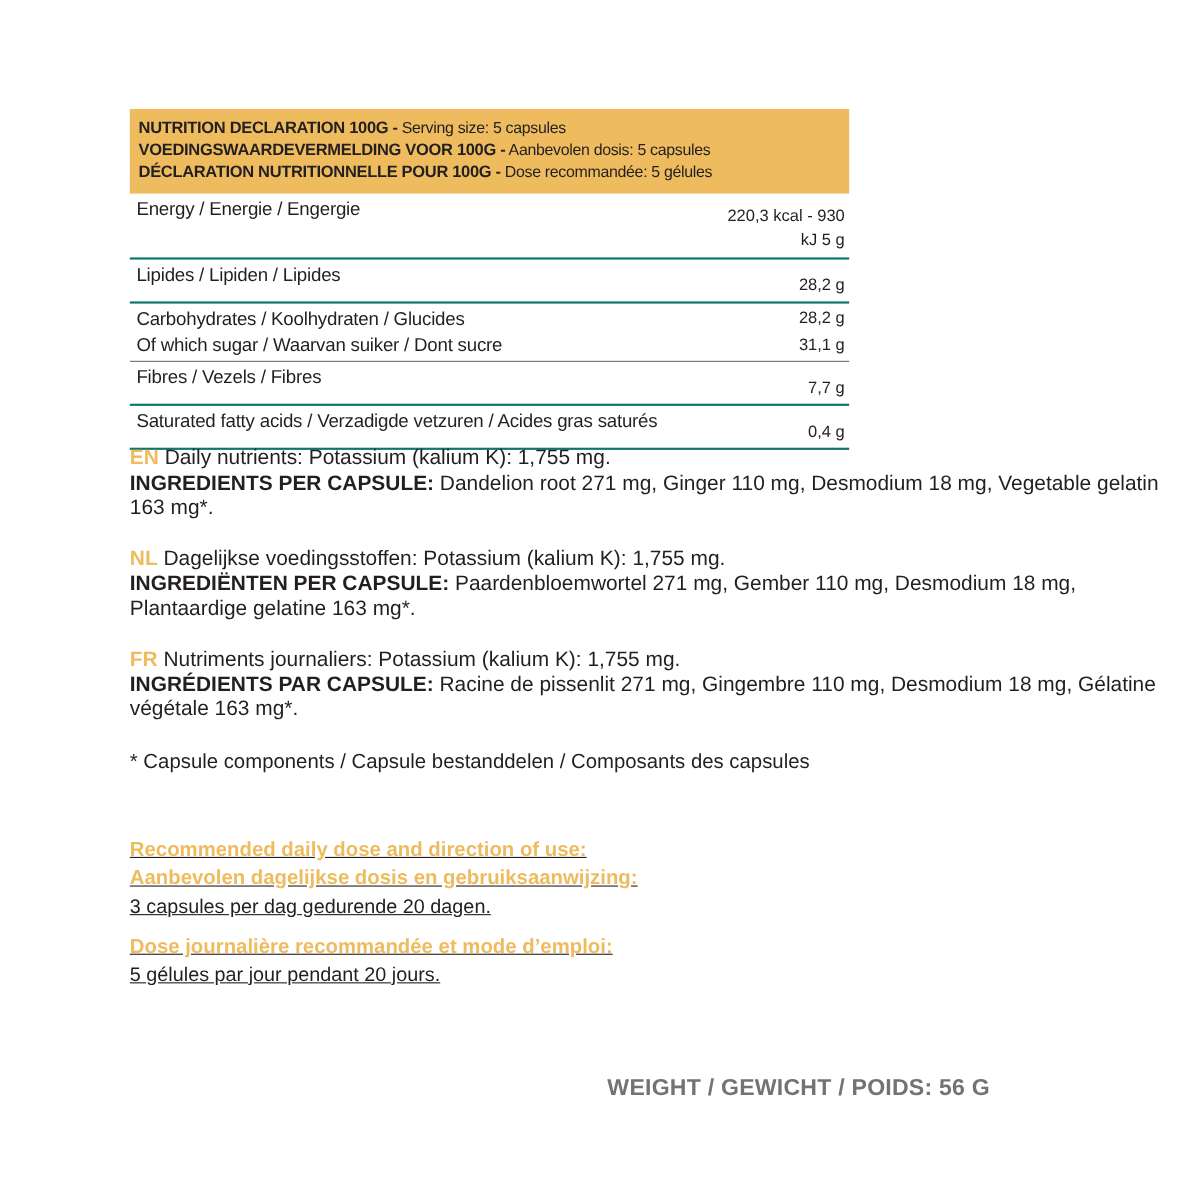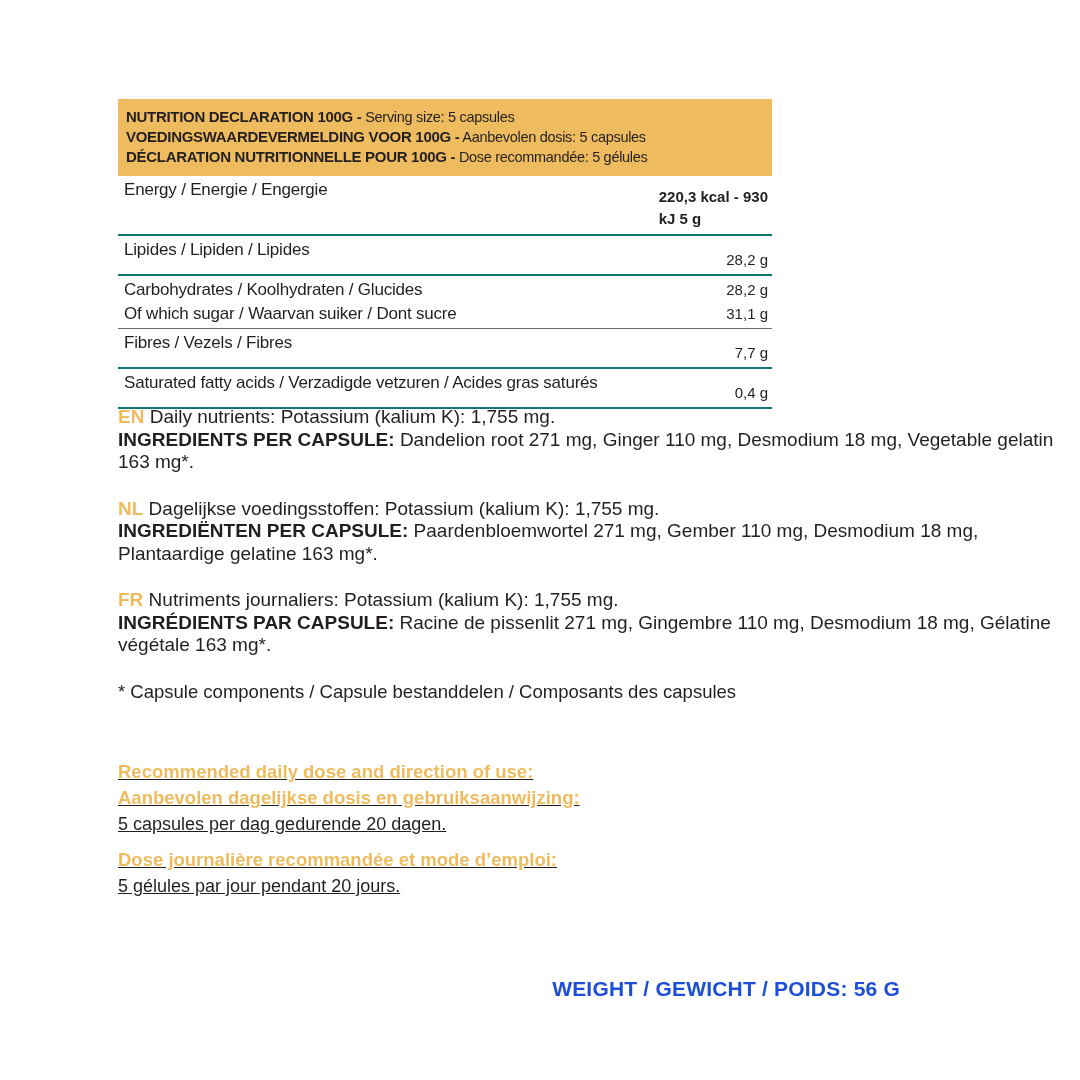--- a/index.html
+++ b/index.html
@@ -72,23 +72,22 @@
     font-size: 15px;
     line-height: 24px;
     color: #231f20;
     text-align: right;
     align-self: flex-end;
     margin-top: 10px;
     white-space: nowrap;
   }
   .nutri-value.energy {
     margin-top: 8px;
-    text-align: left;
+    text-align: right;
     line-height: 22px;
-    font-weight: bold;
   }
   .energy-row {
     min-height: 60px;
   }
   .energy-val-wrap {
     text-align: right;
   }
   .carb-block {
     border-bottom: 1px solid #6d6e71;
     padding: 2px 4px 2px 6px;
@@ -153,21 +152,21 @@
 
   
   .weight {
     position: absolute;
     left: 0;
     top: 977px;
     width: 900px;
     text-align: right;
     font-weight: bold;
     font-size: 21px;
-    color: #1d4ed8;
+    color: #737373;
     letter-spacing: 0.2px;
   }
 </style>
 </head>
 <body>
 
 <div class="page">
 
   <div class="nutrition-block">
 
@@ -245,21 +244,21 @@
       <span>Racine de pissenlit 271 mg, Gingembre 110 mg, Desmodium 18 mg, Gélatine végétale 163 mg*.</span>
     </div>
 
     <div class="footnote">* Capsule components / Capsule bestanddelen / Composants des capsules</div>
   </div>
 
   <div class="dosage">
     <div class="dose-head">Recommended daily dose and direction of use:</div>
 
     <div class="dose-head">Aanbevolen dagelijkse dosis en gebruiksaanwijzing:</div>
-    <div class="dose-text">5 capsules per dag gedurende 20 dagen.</div>
+    <div class="dose-text">3 capsules per dag gedurende 20 dagen.</div>
 
     <div class="dose-head">Dose journalière recommandée et mode d’emploi:</div>
     <div class="dose-text last">5 gélules par jour pendant 20 jours.</div>
   </div>
 
   <div class="weight">WEIGHT / GEWICHT / POIDS: 56 G</div>
 
 </div>
 
 </body></html>

